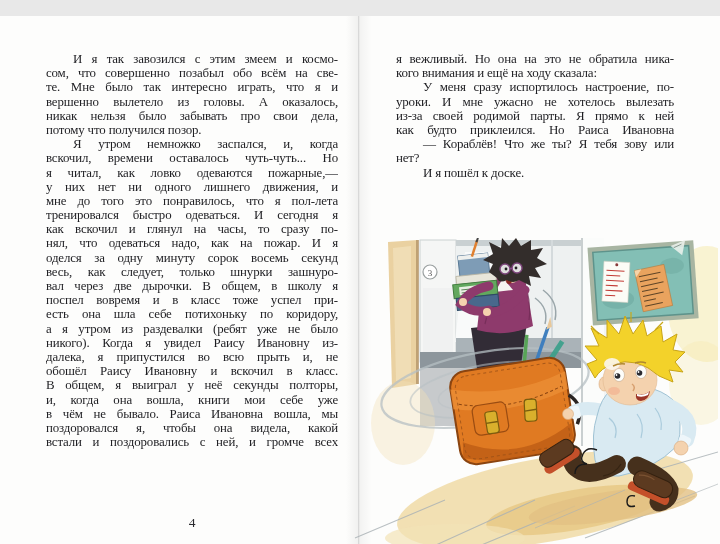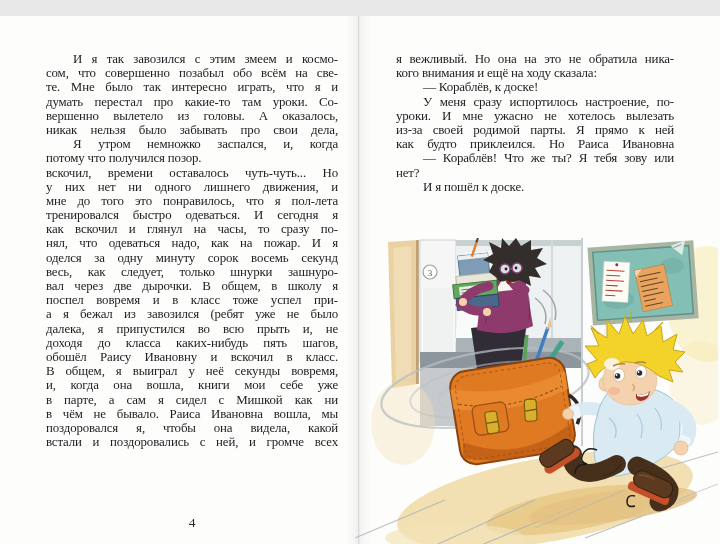--- a/index.html
+++ b/index.html
@@ -35,52 +35,51 @@
 
 <div class="spread">
 
   <div class="gutter"></div>
   <div class="gutter-line"></div>
 
   <div class="page-text left" id="left-lines">
       <div class="line indent">И я так завозился с этим змеем и космо-</div>
       <div class="line">сом, что совершенно позабыл обо всём на све-</div>
       <div class="line">те. Мне было так интересно играть, что я и</div>
-      <div class="line">думать перестал про какие-то там уроки. Со-</div>
       <div class="line">вершенно вылетело из головы. А оказалось,</div>
       <div class="line">никак нельзя было забывать про свои дела,</div>
+      <div class="line last">потому что получился позор.</div>
       <div class="line indent">Я утром немножко заспался, и, когда</div>
-      <div class="line last">потому что получился позор.</div>
       <div class="line">вскочил, времени оставалось чуть-чуть... Но</div>
+      <div class="line">я читал, как ловко одеваются пожарные,—</div>
       <div class="line">у них нет ни одного лишнего движения, и</div>
       <div class="line">мне до того это понравилось, что я пол-лета</div>
       <div class="line">тренировался быстро одеваться. И сегодня я</div>
       <div class="line">как вскочил и глянул на часы, то сразу по-</div>
       <div class="line">нял, что одеваться надо, как на пожар. И я</div>
       <div class="line">оделся за одну минуту сорок восемь секунд</div>
       <div class="line">весь, как следует, только шнурки зашнуро-</div>
       <div class="line">вал через две дырочки. В общем, в школу я</div>
       <div class="line">поспел вовремя и в класс тоже успел при-</div>
-      <div class="line">а я бежал из завозился (ребят уже не было</div>
+      <div class="line">есть она шла себе потихоньку по коридору,</div>
+      <div class="line">а я утром из раздевалки (ребят уже не было</div>
+      <div class="line">никого). Когда я увидел Раису Ивановну из-</div>
       <div class="line">далека, я припустился во всю прыть и, не</div>
-      <div class="line">доходя до класса каких-нибудь пять шагов,</div>
       <div class="line">обошёл Раису Ивановну и вскочил в класс.</div>
-      <div class="line">В общем, я выиграл у неё секунды вовремя,</div>
+      <div class="line">В общем, я выиграл у неё секунды полторы,</div>
       <div class="line">и, когда она вошла, книги мои себе уже</div>
-      <div class="line">в парте, а сам я сидел с Мишкой как ни</div>
       <div class="line">в чём не бывало. Раиса Ивановна вошла, мы</div>
       <div class="line">поздоровался я, чтобы она видела, какой</div>
       <div class="line">встали и поздоровались с ней, и громче всех</div>
     </div>
   <div class="folio">4</div>
 
   <div class="page-text right" id="right-lines">
       <div class="line">я вежливый. Но она на это не обратила ника-</div>
       <div class="line last">кого внимания и ещё на ходу сказала:</div>
-      <div class="line indent last">— Кораблёв, к доске!</div>
       <div class="line indent">У меня сразу испортилось настроение, по-</div>
       <div class="line">уроки. И мне ужасно не хотелось вылезать</div>
       <div class="line">из-за своей родимой парты. Я прямо к ней</div>
       <div class="line">как будто приклеился. Но Раиса Ивановна</div>
       <div class="line indent">— Кораблёв! Что же ты? Я тебя зову или</div>
       <div class="line last">нет?</div>
       <div class="line indent last">И я пошёл к доске.</div>
     </div>
 
   <svg class="illus" viewBox="-45 0 378 322" xmlns="http://www.w3.org/2000/svg">

